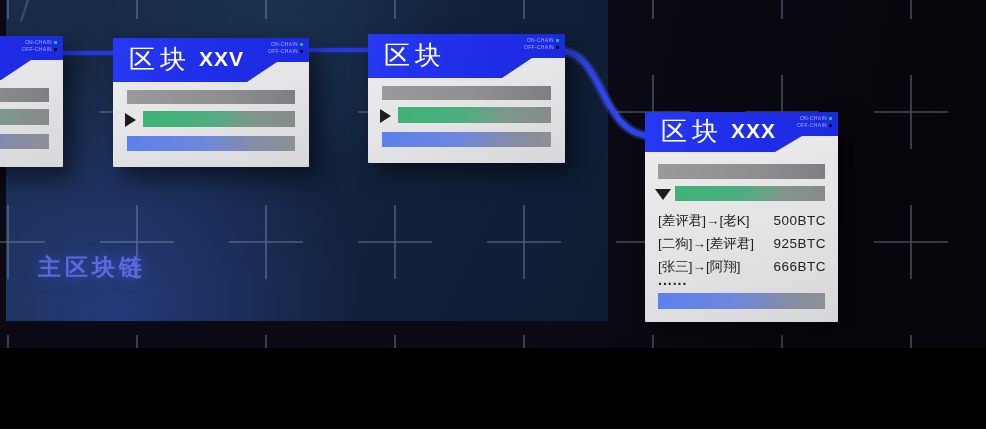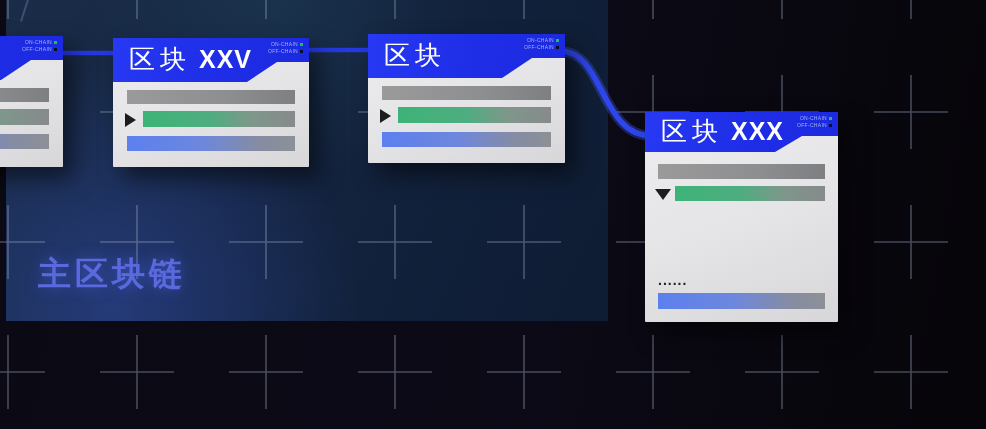--- a/index.html
+++ b/index.html
@@ -1,17 +1,17 @@
 <!DOCTYPE html>
 <html><head>
 <meta charset="utf-8">
 <style>
   html,body{margin:0;padding:0;background:#000;}
   .stage{
-    position:relative;width:986px;height:429px;overflow:hidden;
+    position:relative;width:986px;height:348px;overflow:hidden;
     background:linear-gradient(100deg,#0b0913 0%,#0c0a16 55%,#060509 100%);
     font-family:"Liberation Sans","DejaVu Sans",sans-serif;
   }
   
   .navy-panel{
     position:absolute;left:6px;top:0;width:602px;height:321px;
     background:
       radial-gradient(circle at 18% 96%, rgba(62,92,210,0.38), rgba(62,92,210,0) 42%),
       radial-gradient(circle at 45% 0%, rgba(45,95,115,0.22), rgba(45,95,115,0) 40%),
       linear-gradient(115deg,#1a2c48 0%,#142440 45%,#0e1c33 100%);
@@ -25,21 +25,21 @@
   .block{position:absolute;border-radius:1px;
     background:linear-gradient(160deg,#eeeef0 0%,#e4e4e7 55%,#d7d7da 100%);
     box-shadow:10px 12px 22px rgba(0,0,0,0.5);}
   .hdr{position:absolute;left:0;top:0;width:100%;
     background:linear-gradient(100deg,#2739f4 0%,#202fe8 45%,#1b29e0 100%);}
   .hdr-std{height:44px;clip-path:polygon(0 0,100% 0,100% 24px,164px 24px,134px 44px,0 44px);}
   .hdr-xxx{height:40px;clip-path:polygon(0 0,100% 0,100% 24px,157px 24px,130px 40px,0 40px);}
   .block-title{position:absolute;left:16px;top:0;display:flex;align-items:center;gap:8px;color:#fff;white-space:nowrap;}
   .bt-std{height:42px;} .bt-xxx{height:38px;}
   .t-cjk{font-size:26px;font-weight:400;letter-spacing:5px;}
-  .t-rom{font-size:25px;font-weight:800;letter-spacing:1px;}
+  .t-rom{font-size:21px;font-weight:800;letter-spacing:1px;}
   .corner-meta{position:absolute;top:3px;right:6px;font-size:5px;line-height:7px;
     color:#9fb0f6;letter-spacing:0.3px;}
   .meta-line{display:flex;align-items:center;justify-content:flex-end;gap:2px;}
   .dot{width:3px;height:3px;display:inline-block;}
   .dot-on{background:#17c45c;} .dot-off{background:#081026;}
   .bar{position:absolute;}
   .bar-gray{background:linear-gradient(to right,#9a9a9a 0%,#8d8e90 60%,#7d7f82 100%);}
   .bar-green{background:linear-gradient(to right,#3db377 0%,#4fad80 45%,#7f978b 72%,#868a8b 100%);}
   .bar-blue{background:linear-gradient(to right,#5c80ee 0%,#6d87dd 45%,#858ca4 78%,#8d9095 100%);}
   .b1{top:52px;left:14px;right:14px;height:14px;}
@@ -51,21 +51,21 @@
     border-top:11px solid #1d1d1d;border-left:8px solid transparent;border-right:8px solid transparent;}
   
   .xb1{top:52px;left:13px;right:13px;height:15px;}
   .xb2{top:74px;left:30px;right:13px;height:15px;}
   .xb4{top:181px;left:13px;right:13px;height:16px;}
   .tx-list{position:absolute;top:97px;left:13px;right:12px;color:#212121;font-size:13.5px;}
   .tx-row{display:flex;justify-content:space-between;align-items:baseline;line-height:23px;white-space:nowrap;}
   .tx-amount{letter-spacing:0.5px;}
   .ellipsis{position:absolute;left:13px;top:160px;color:#222;font-size:14px;font-weight:700;letter-spacing:1px;}
   
-  .chain-label{position:absolute;left:38px;top:252px;font-size:33px;font-weight:800;
+  .chain-label{position:absolute;left:38px;top:252px;font-size:23px;font-weight:800;
     color:#5a6ade;letter-spacing:4px;text-shadow:0 0 14px rgba(85,105,255,0.5);font-family:Liberation Mono, monospace;}
 </style>
 </head>
 <body>
 
 <div class="stage">
 
   <div class="navy-panel"></div>
   <div class="streak"></div>
 
@@ -187,19 +187,33 @@
           </div>
         <div class="meta-line">
             <span>OFF-CHAIN</span>
             <i class="dot dot-off"></i>
           </div>
       </div>
     </div>
     <div class="bar bar-gray xb1"></div>
     <div class="tri-d"></div>
     <div class="bar bar-green xb2"></div>
+    <div class="tx-list">
+      <div class="tx-row">
+        <span>[差评君]→[老K]</span>
+        <span class="tx-amount">500BTC</span>
+      </div>
+      <div class="tx-row">
+        <span>[二狗]→[差评君]</span>
+        <span class="tx-amount">925BTC</span>
+      </div>
+      <div class="tx-row">
+        <span>[张三]→[阿翔]</span>
+        <span class="tx-amount">666BTC</span>
+      </div>
+    </div>
     <div class="ellipsis">......</div>
     <div class="bar bar-blue xb4"></div>
   </div>
 
   <div class="chain-label">主区块链</div>
 
 </div>
 
 </body></html>

